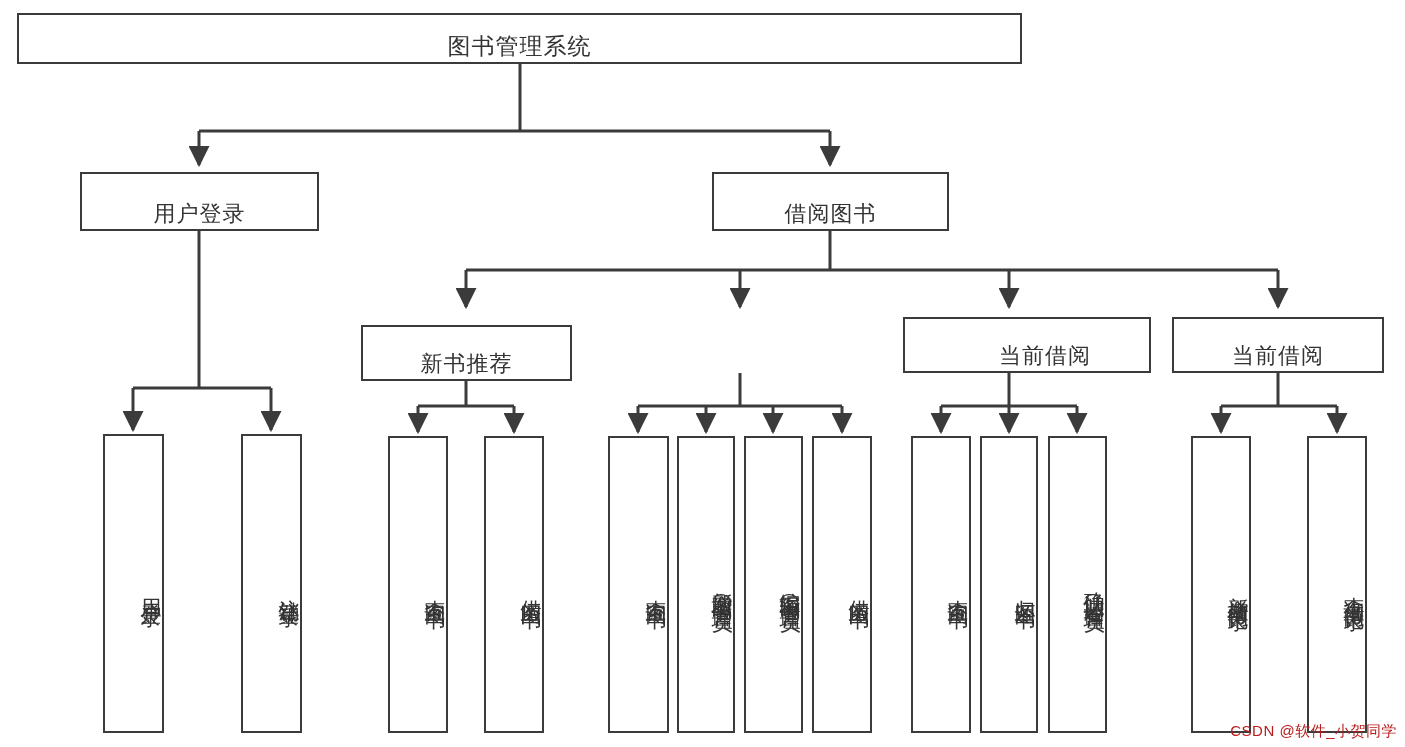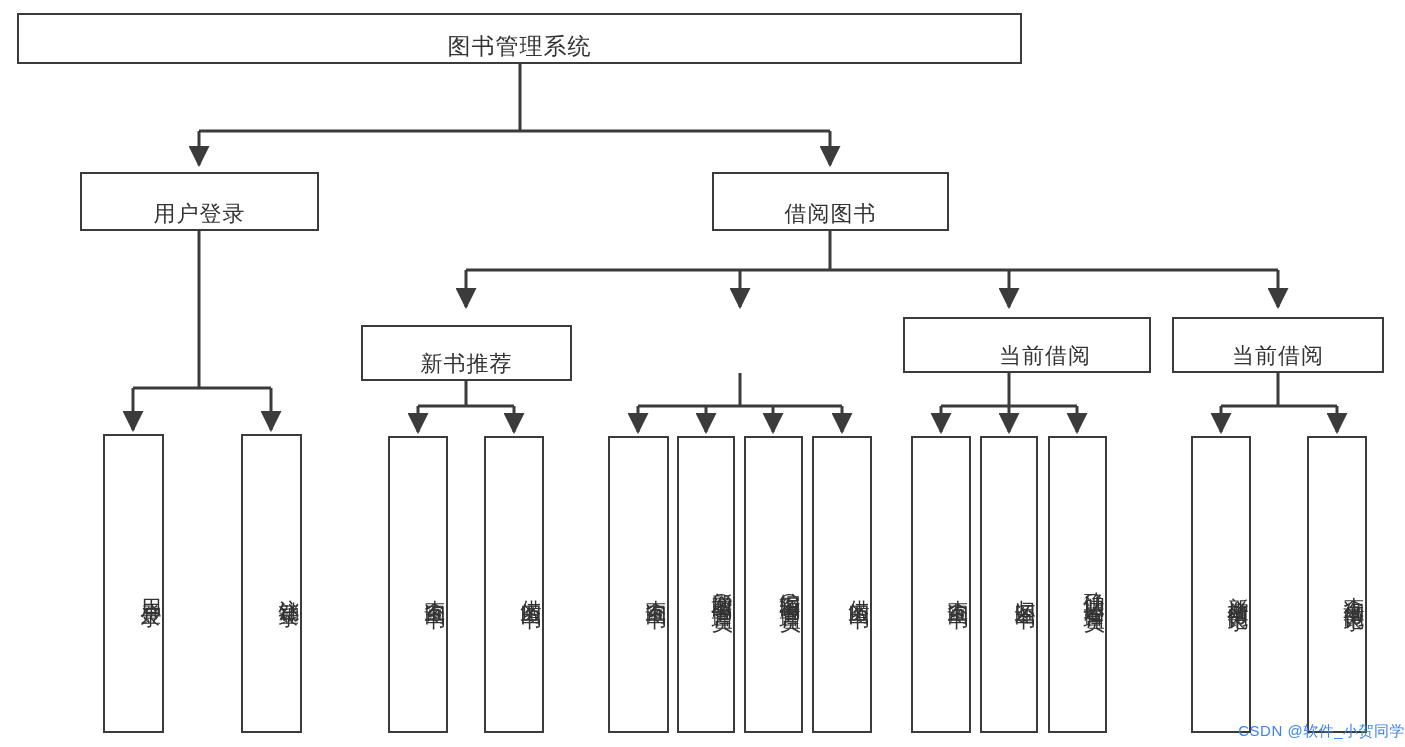--- a/index.html
+++ b/index.html
@@ -51,24 +51,24 @@
   .node.vert span{
     writing-mode:vertical-rl;
     text-orientation:upright;
     display:block;
   }
   .node.root{
     font-size:23px;
   }
   #watermark{
     position:absolute;
-    right:0;
+    right:8px;
     bottom:6px;
     font-size:15px;
-    color:#3b82f6;
+    color:#b91c1c;
     z-index:5;
     letter-spacing:0.5px;
     white-space:nowrap;
   }
 </style>
 </head>
 <body>
 
 <div id="canvas">
 

